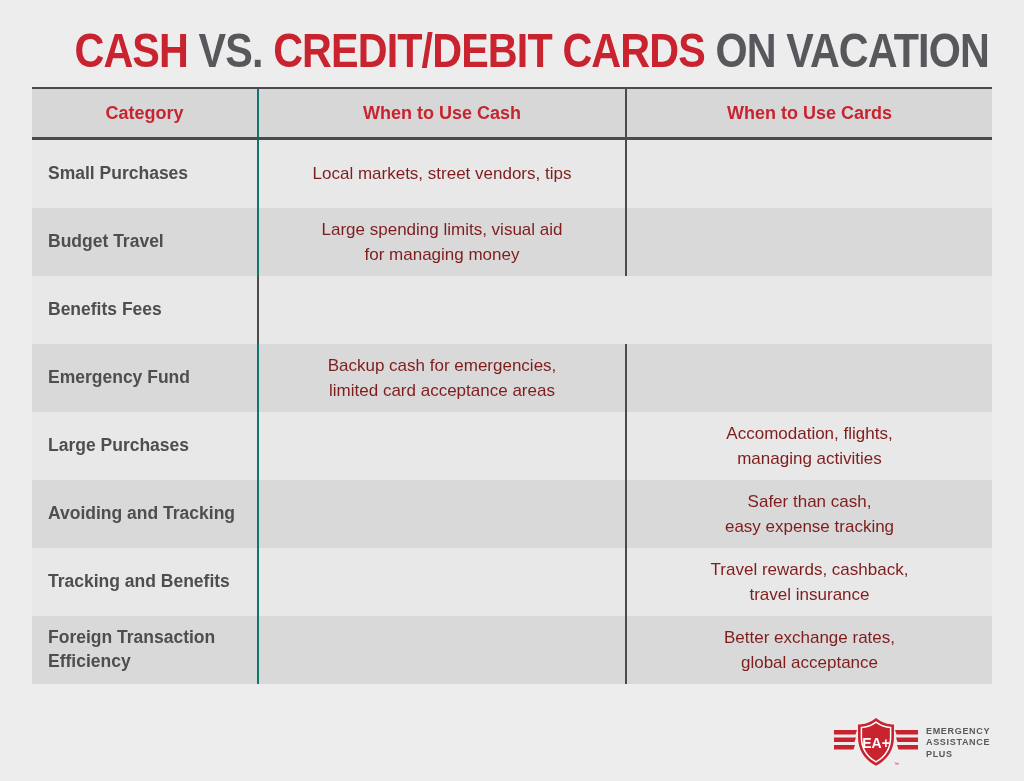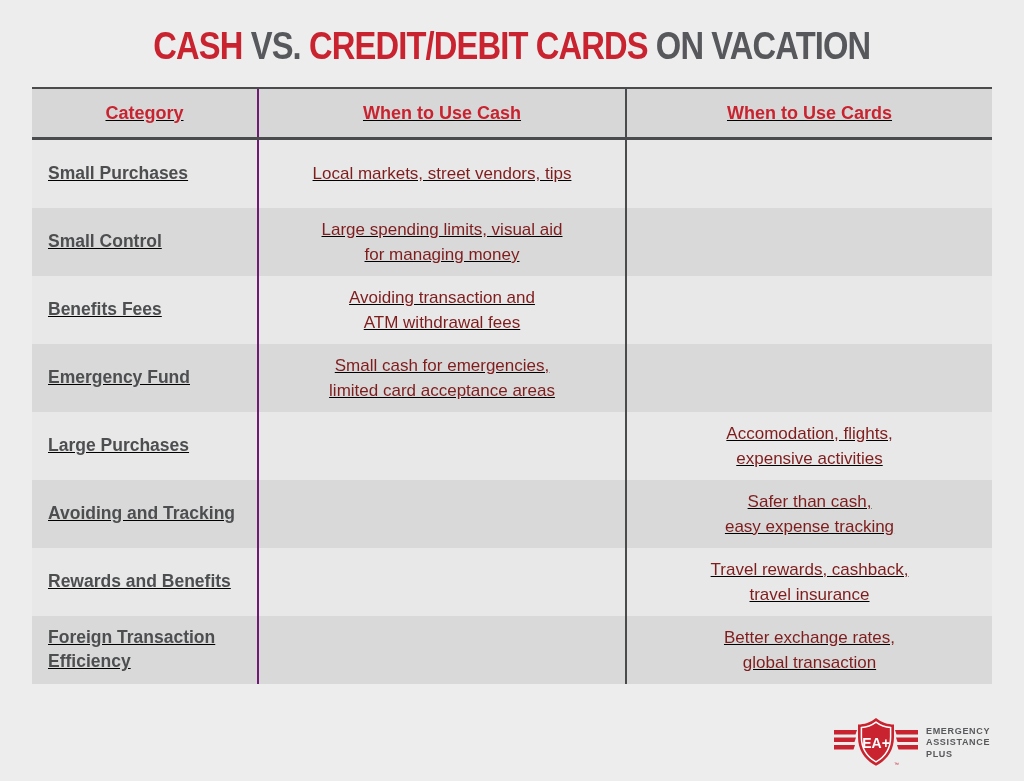--- a/index.html
+++ b/index.html
@@ -11,40 +11,39 @@
     overflow: hidden;
   }
 
   
   .title {
     position: absolute;
     top: 27px; left: 0;
     width: 1024px;
     margin: 0;
     text-align: center;
-    font-size: 38px;
+    font-size: 48px;
     font-weight: bold;
     line-height: 1;
     white-space: nowrap;
   }
   .title-inner {
     display: inline-block;
     transform: scaleX(0.86);
     transform-origin: center;
     letter-spacing: -1px;
   }
   .seg-red  { color: #C8232F; }
   .seg-gray { color: #57585C; }
 
   
   .table {
     position: absolute;
     left: 32px; top: 87px;
     width: 960px;
-    text-decoration: underline;
   }
   .thead {
     display: flex;
     height: 48px;
     background: #D7D7D8;
     border-top: 2px solid #4A4B4D;
     border-bottom: 3px solid #4A4B4D;
   }
   .th {
     box-sizing: border-box;
@@ -53,21 +52,21 @@
     justify-content: center;
     color: #C8232F;
     font-weight: bold;
     font-size: 18px;
   }
   .row { display: flex; height: 68px; }
   .row-light { background: #E8E8E9; }
   .row-dark  { background: #D9D9DA; }
 
   .col1 { width: 225px; }
-  .col2 { width: 368px; border-left: 2px solid #701a75; }
+  .col2 { width: 368px; border-left: 2px solid #0f766e; }
   .col3 { width: 367px; border-left: 2px solid #4A4B4D; }
 
   .cell { box-sizing: border-box; }
   .cat {
     display: flex;
     align-items: center;
     padding-left: 16px;
     padding-right: 8px;
     font-weight: bold;
     font-size: 17.5px;
@@ -119,61 +118,59 @@
     <div class="th col2">When to Use Cash</div>
     <div class="th col3">When to Use Cards</div>
   </div>
 
   <div class="row row-light">
     <div class="cell cat col1">Small Purchases</div>
     <div class="cell val col2">Local markets, street vendors, tips</div>
     <div class="cell val col3"></div>
   </div>
   <div class="row row-dark">
-    <div class="cell cat col1">Small Control</div>
+    <div class="cell cat col1">Budget Travel</div>
     <div class="cell val col2">Large spending limits, visual aid
 for managing money</div>
     <div class="cell val col3"></div>
   </div>
   <div class="row row-light">
     <div class="cell cat col1">Benefits Fees</div>
-    <div class="cell val col2">Avoiding transaction and
-ATM withdrawal fees</div>
     <div class="cell val col3"></div>
   </div>
   <div class="row row-dark">
     <div class="cell cat col1">Emergency Fund</div>
-    <div class="cell val col2">Small cash for emergencies,
+    <div class="cell val col2">Backup cash for emergencies,
 limited card acceptance areas</div>
     <div class="cell val col3"></div>
   </div>
   <div class="row row-light">
     <div class="cell cat col1">Large Purchases</div>
     <div class="cell val col2"></div>
     <div class="cell val col3">Accomodation, flights,
-expensive activities</div>
+managing activities</div>
   </div>
   <div class="row row-dark">
     <div class="cell cat col1">Avoiding and Tracking</div>
     <div class="cell val col2"></div>
     <div class="cell val col3">Safer than cash,
 easy expense tracking</div>
   </div>
   <div class="row row-light">
-    <div class="cell cat col1">Rewards and Benefits</div>
+    <div class="cell cat col1">Tracking and Benefits</div>
     <div class="cell val col2"></div>
     <div class="cell val col3">Travel rewards, cashback,
 travel insurance</div>
   </div>
   <div class="row row-dark">
     <div class="cell cat col1">Foreign Transaction
 Efficiency</div>
     <div class="cell val col2"></div>
     <div class="cell val col3">Better exchange rates,
-global transaction</div>
+global acceptance</div>
   </div>
 </div>
 
 <div class="logo">
   <svg width="86" height="50" viewBox="0 0 86 50">
 
     <g fill="#C8232F">
       <polygon points="1,13 24,13 22.5,17.6 1,17.6"></polygon>
       <polygon points="1,20.5 23,20.5 21.5,25.1 1,25.1"></polygon>
       <polygon points="1,28 22,28 20.5,32.6 1,32.6"></polygon>

